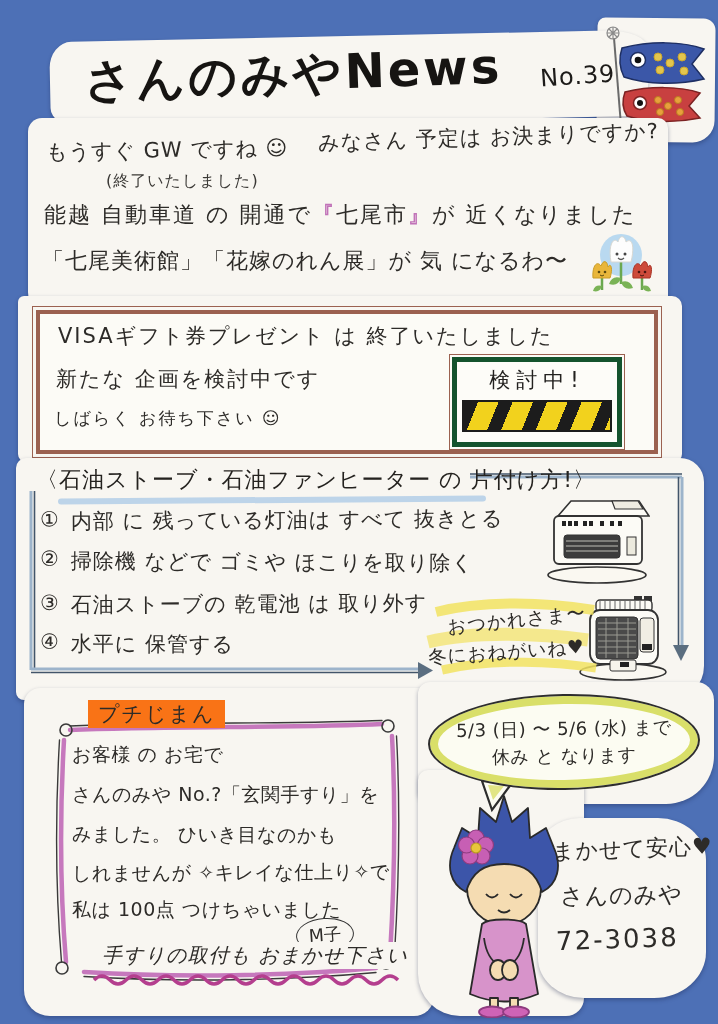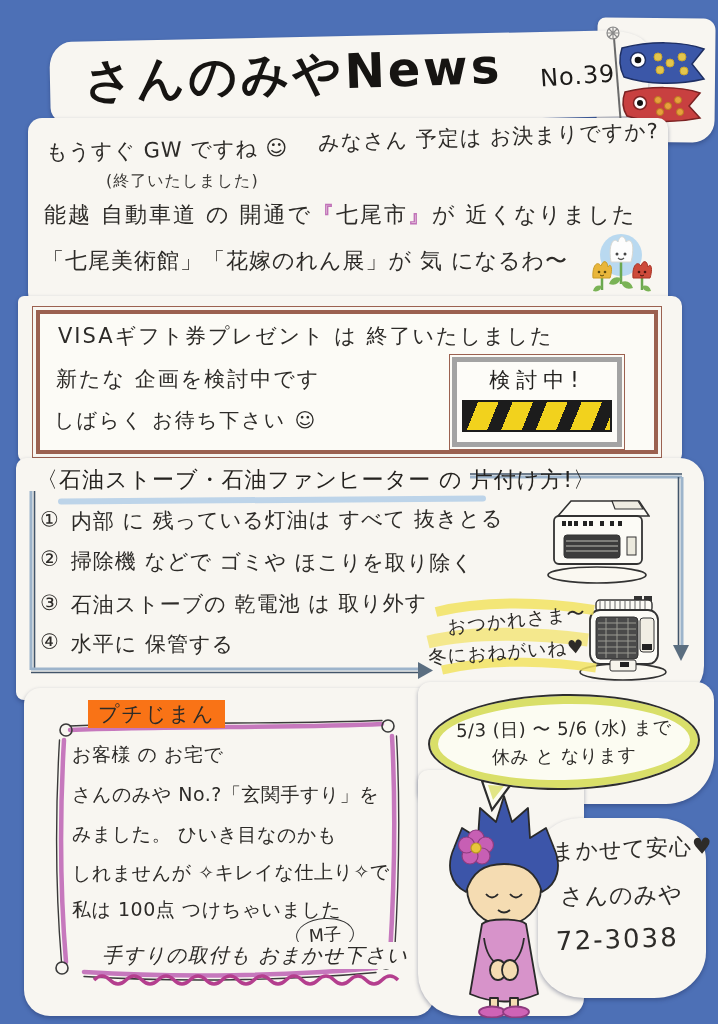--- a/index.html
+++ b/index.html
@@ -26,23 +26,23 @@
   .i3 .bracket{color:#c173b8;font-weight:bold;}
   .i4{left:42px;top:246px;font-size:22px;letter-spacing:1px;}
   .tulip-svg{left:585px;top:230px;}
 
   
   .p-visa{left:18px;top:296px;width:664px;height:166px;border-radius:6px 10px 8px 8px;}
   .visa-box{left:36px;top:310px;width:614px;height:136px;background:#fcfbf6;
             border:4.5px solid #9b6150;outline:1.5px solid #9b6150;outline-offset:3px;}
   .v1{left:58px;top:322px;font-size:21px;letter-spacing:2px;}
   .v2{left:56px;top:365px;font-size:21px;letter-spacing:2px;}
-  .v3{left:54px;top:407px;font-size:20px;letter-spacing:2px;}
+  .v3{left:54px;top:407px;font-size:17px;letter-spacing:2px;}
   .barricade{left:452px;top:357px;width:160px;height:80px;background:#fdfcf8;
-             border:5px solid #a3a3a3;outline:1.5px solid #9b6150;outline-offset:2px;}
+             border:5px solid #14532d;outline:1.5px solid #9b6150;outline-offset:2px;}
   .kento{position:absolute;left:0;right:0;top:4px;text-align:center;font-size:21px;letter-spacing:6px;color:#23211f;}
   .stripes{position:absolute;left:5px;right:5px;top:38px;height:28px;border:2.5px solid #1c1c1c;
            background:repeating-linear-gradient(112deg,#1c1c1c 0 13px,#f2d21d 13px 32px);}
 
   
   .p-stove{left:16px;top:458px;width:688px;height:242px;border-radius:10px 24px 34px 8px;}
   .s-title{left:36px;top:465px;font-size:22px;letter-spacing:1px;color:#24221f;}
   .s-underline{left:58px;top:497px;width:428px;height:6px;background:#aac8e6;opacity:.75;
                border-radius:4px;transform:rotate(-.4deg);}
   .s-item{position:absolute;left:40px;display:flex;gap:11px;font-size:21px;color:#2d2b28;letter-spacing:1px;white-space:nowrap;}

